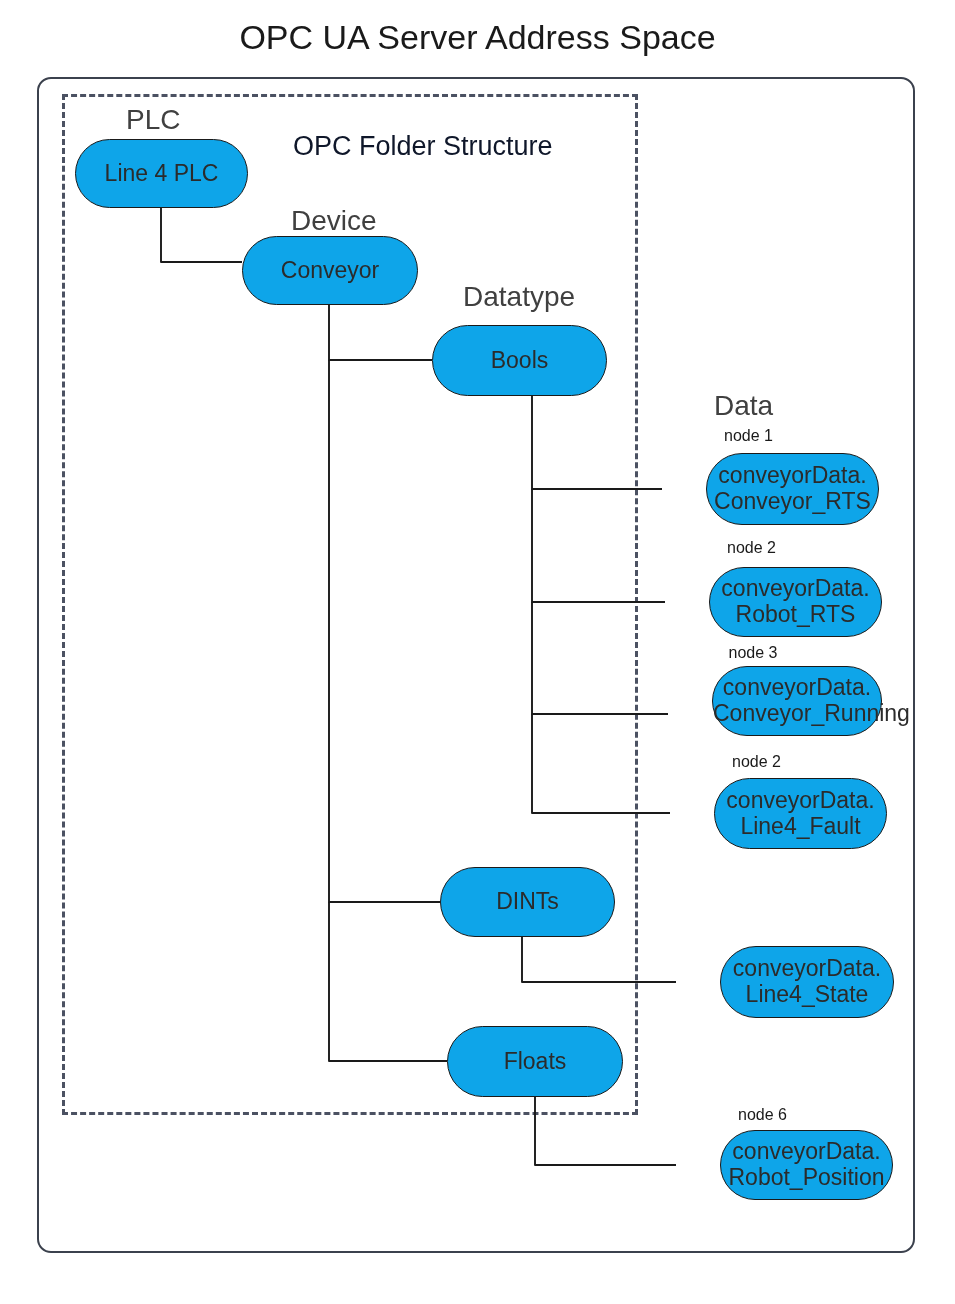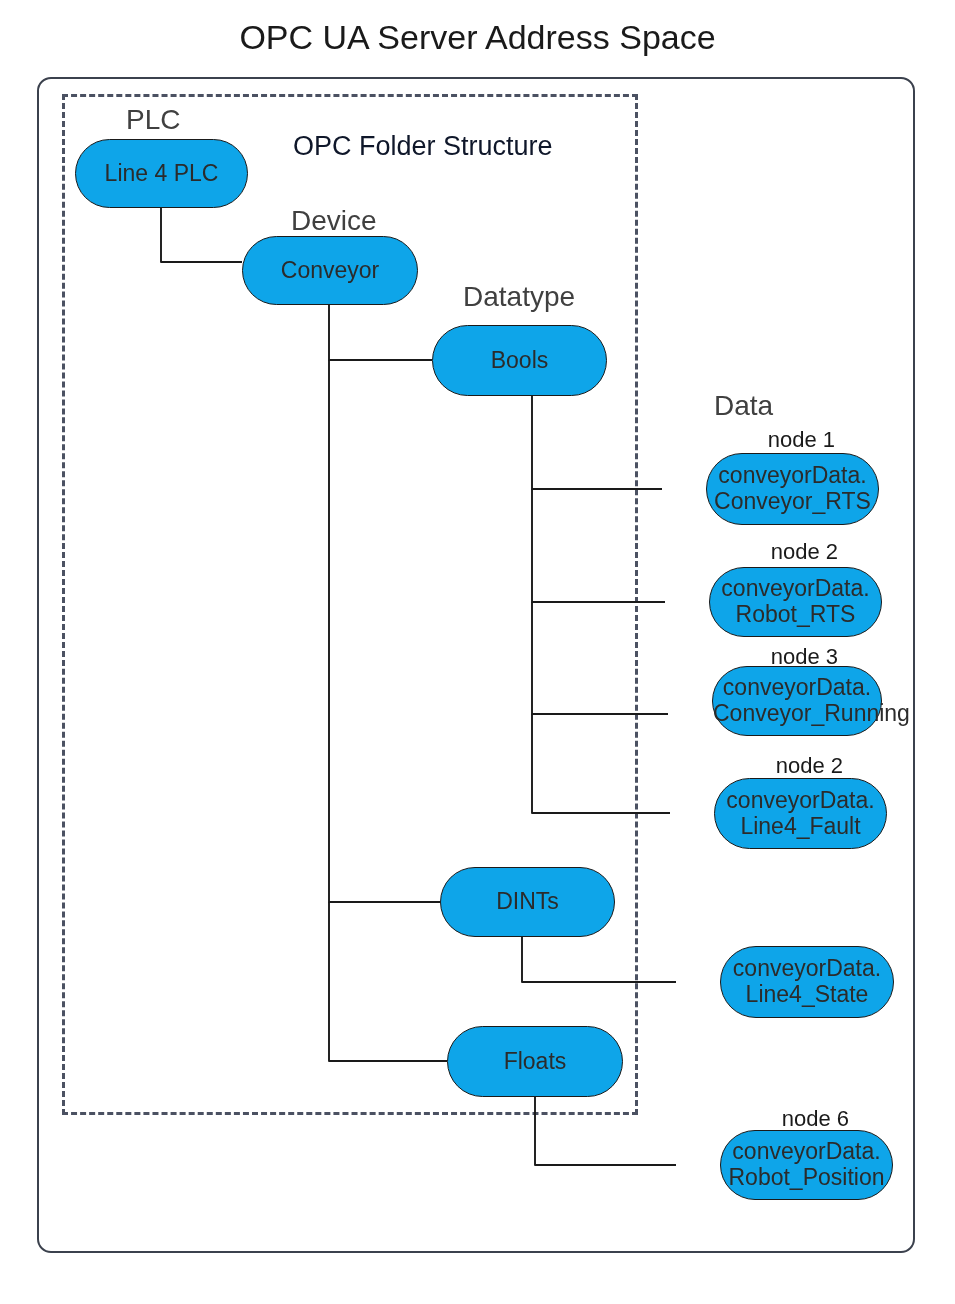--- a/index.html
+++ b/index.html
@@ -63,24 +63,24 @@
     color: #404040;
     white-space: nowrap;
   }
   .folder-caption {
     position: absolute;
     font-size: 27px;
     white-space: nowrap;
   }
   .node-caption {
     position: absolute;
-    font-size: 22px;
+    font-size: 16px;
     color: #1a1a1a;
     white-space: nowrap;
-    text-align: right;
+    text-align: center;
   }
   .pill {
     position: absolute;
     box-sizing: border-box;
     border: 1.6px solid #1a1a1a;
     background: #0ea5e9;
     display: flex;
     align-items: center;
     justify-content: center;
     color: #2b2b2b;

